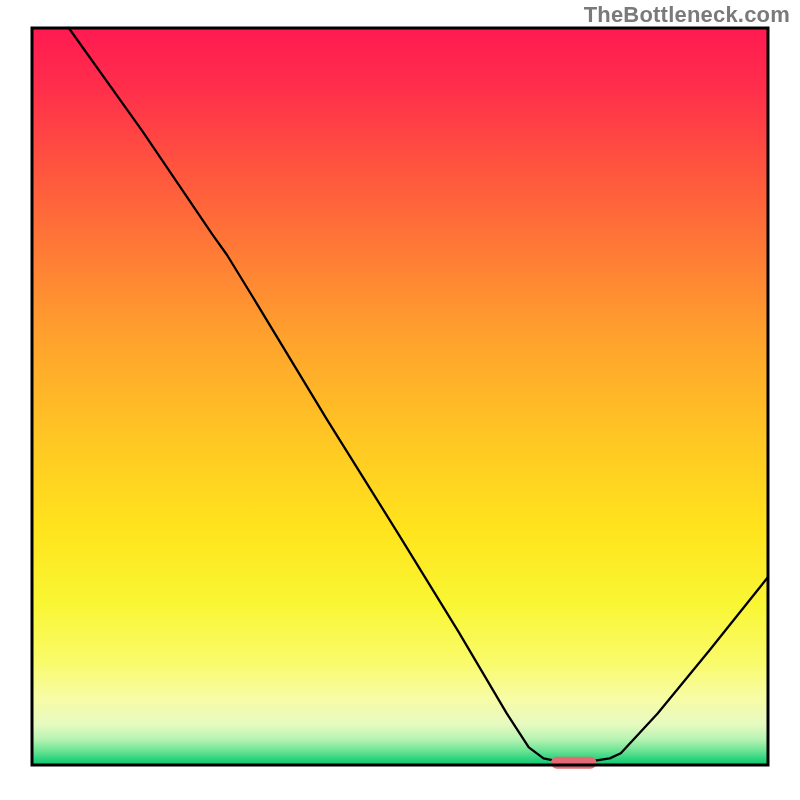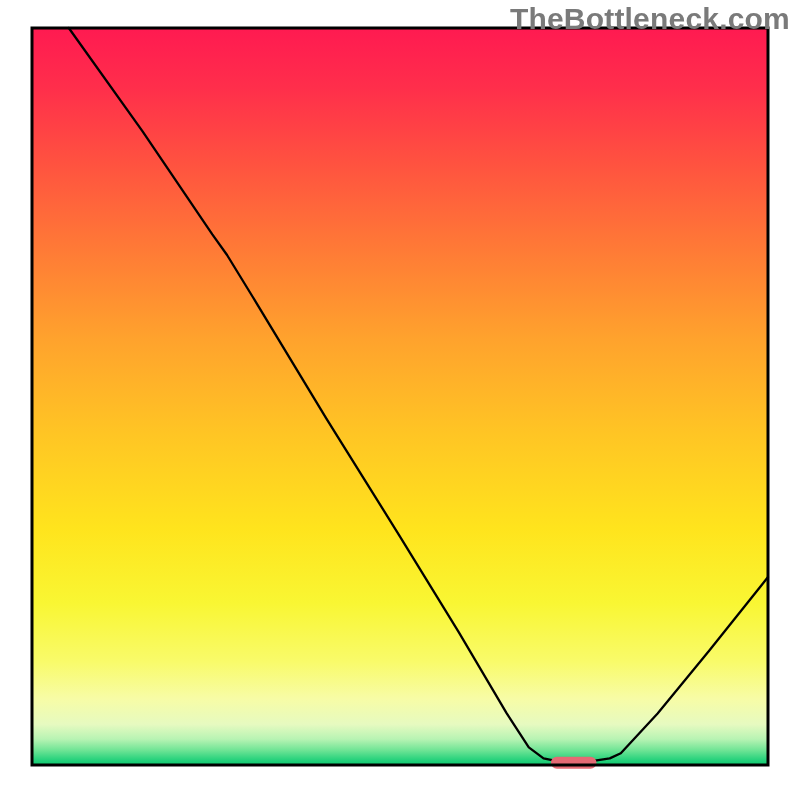--- a/index.html
+++ b/index.html
@@ -12,21 +12,21 @@
   }
   .chart-container {
     position: relative;
     width: 800px;
     height: 800px;
   }
   .watermark {
     position: absolute;
     top: 2px;
     right: 10px;
-    font-size: 30px;
+    font-size: 22px;
     font-weight: 600;
     color: #7a7a7a;
     letter-spacing: 0.2px;
     z-index: 10;
   }
   svg {
     display: block;
   }
 </style>
 </head>

